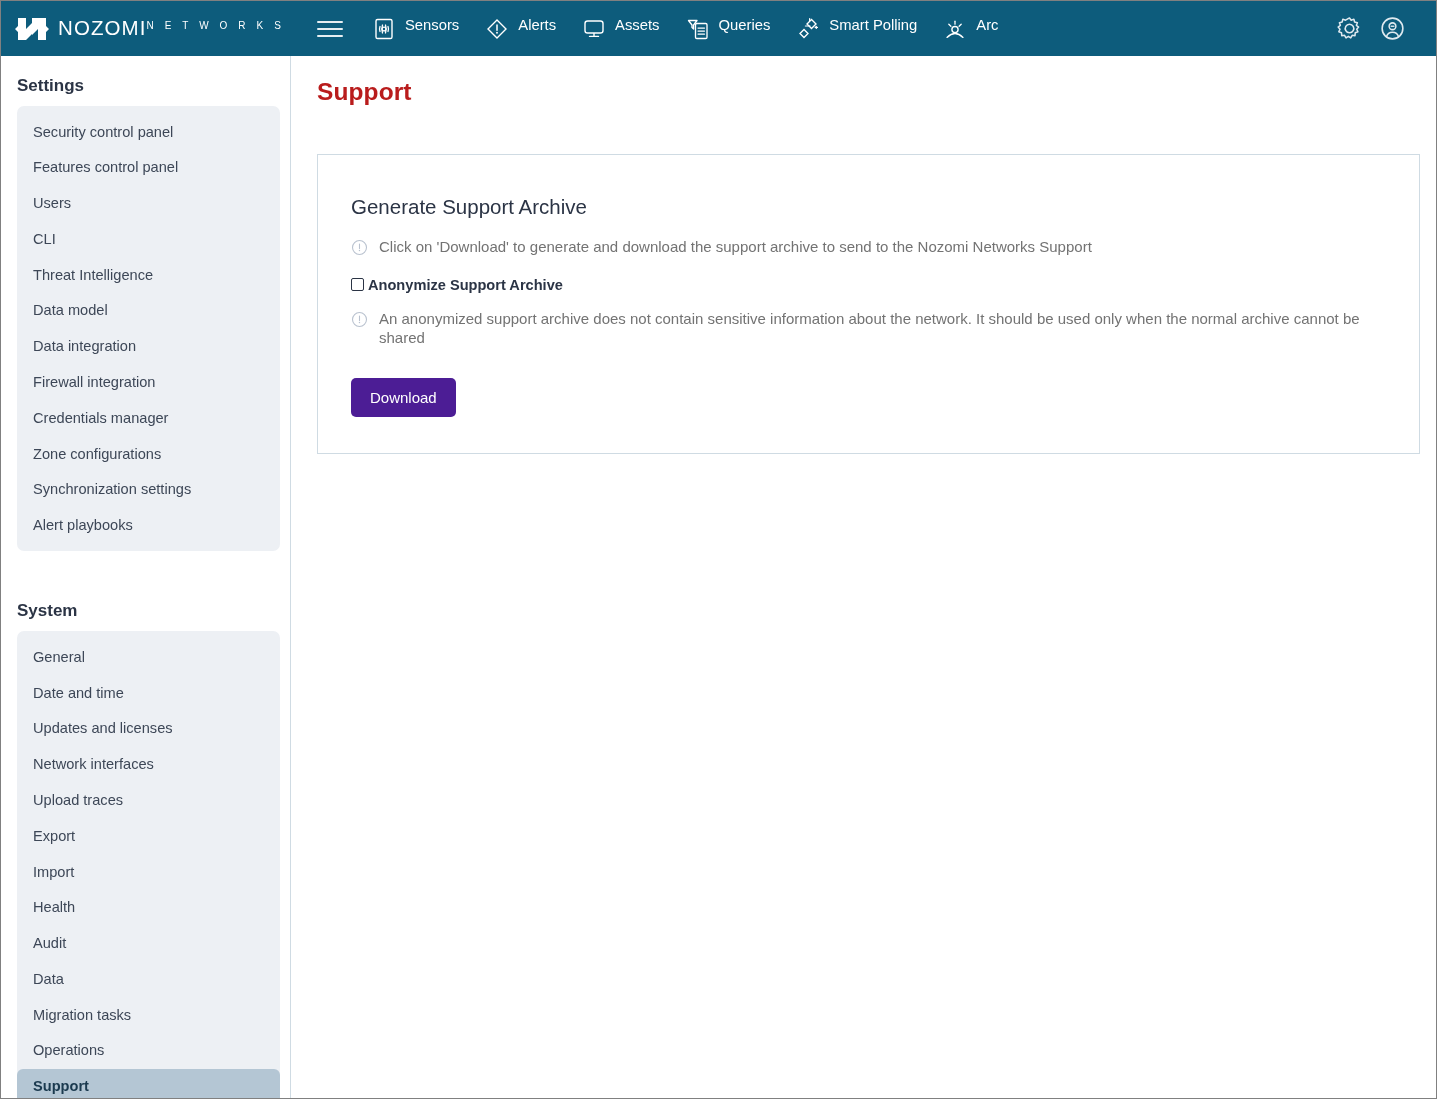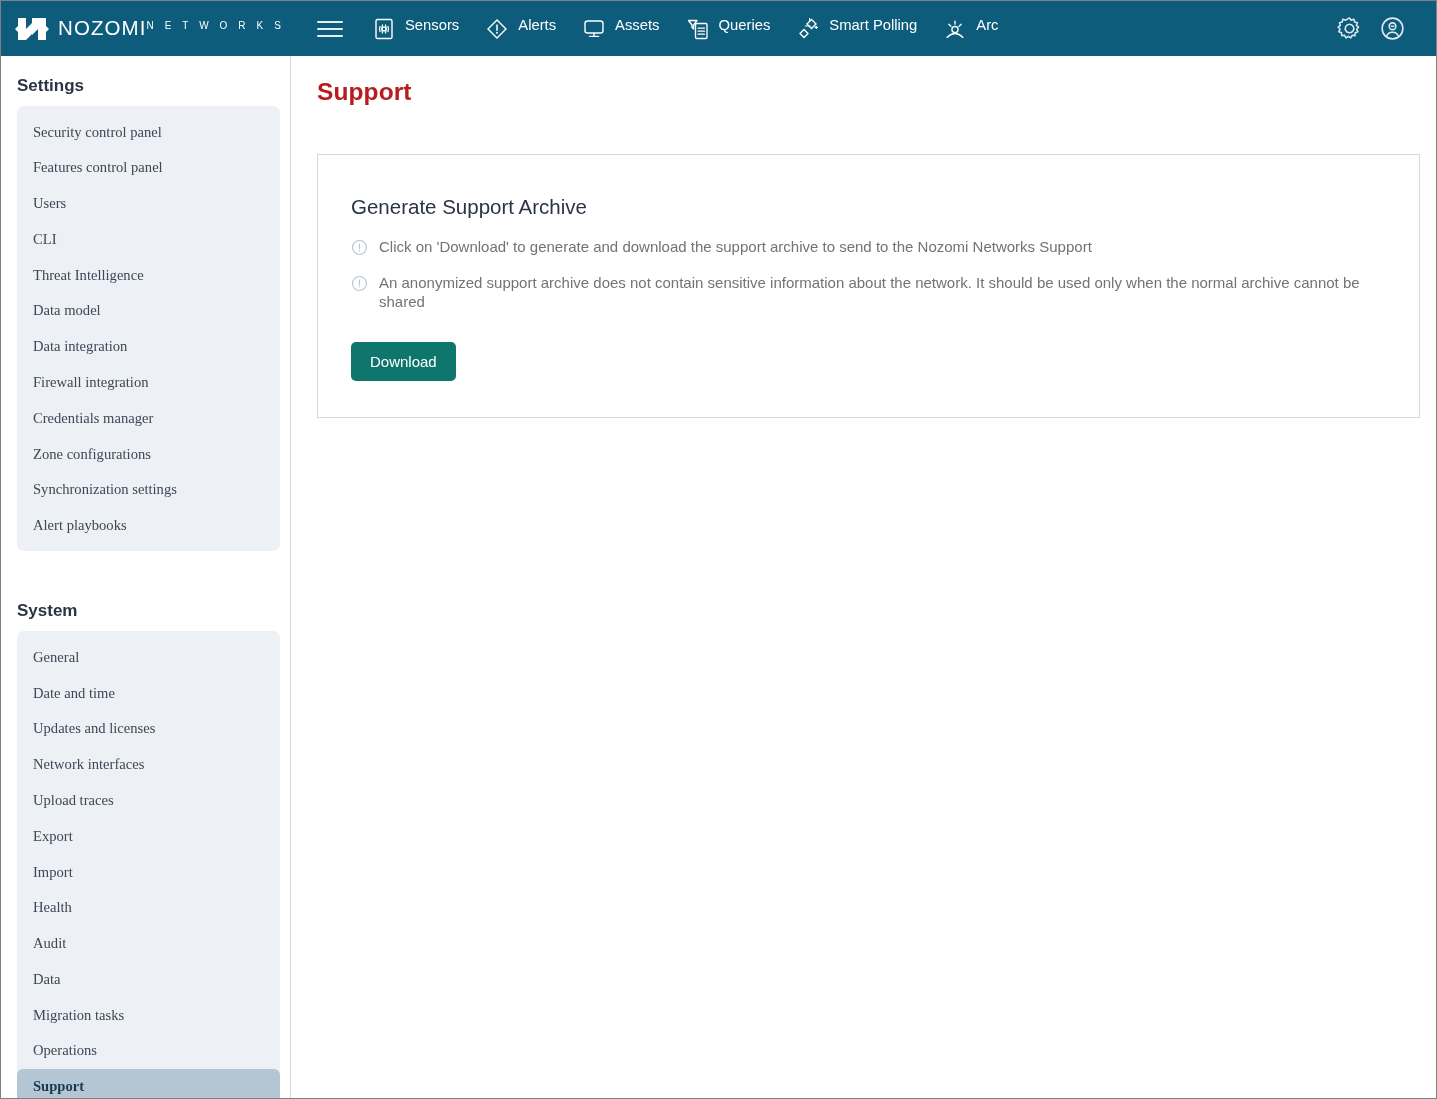--- a/index.html
+++ b/index.html
@@ -76,21 +76,20 @@
     margin: 0 5px 0 16px;
     padding: 8px 0;
   }
   .side-item {
     font-size: 14.6px; color: #3d4757;
     padding: 9.5px 14px 9.5px 16px;
     border-radius: 6px;
     cursor: pointer;
     white-space: nowrap;
     line-height: 1.15;
-    font-family: Liberation Serif, serif;
   }
   .side-item.active {
     background: #b4c6d4;
     color: #1b3a4f;
     font-weight: 700;
   }
   .side-gap { height: 44px; }
 
   
   .main { flex: 1 1 auto; padding: 22px 16px 0 26px; overflow: hidden; }
@@ -122,21 +121,21 @@
     margin: 20px 0 16px 0;
   }
   .checkbox {
     width: 13px; height: 13px; flex: 0 0 13px;
     border: 1.4px solid #2b3445; border-radius: 2px; background: #fff;
     cursor: pointer;
   }
   .check-label { font-size: 14.6px; font-weight: 700; color: #2b3445; }
   .btn-primary {
     display: inline-block;
-    background: #0f766e; color: #fff;
+    background: #4c1d95; color: #fff;
     border: none; border-radius: 5px;
     font-size: 15px; font-family: "Liberation Sans", sans-serif;
     padding: 11px 19px; margin-top: 14px;
     cursor: pointer;
   }
 </style>
 </head>
 <body>
 
 <div class="window">
@@ -312,20 +311,24 @@
           <span class="info-icon">
             <svg viewBox="0 0 18 18" width="17" height="17">
               <circle cx="9" cy="9" r="7.4" fill="none" stroke="#b9c2cf" stroke-width="1.15"></circle>
               <line x1="9" y1="5.4" x2="9" y2="10.1" stroke="#b9c2cf" stroke-width="1.15" stroke-linecap="round"></line>
               <circle cx="9" cy="12.2" r="0.75" fill="#b9c2cf"></circle>
             </svg>
           </span>
           <span class="info-text">Click on 'Download' to generate and download the support archive to send to the Nozomi Networks Support</span>
         </div>
 
+        <div class="check-row">
+          <span class="checkbox"></span>
+          <span class="check-label">Anonymize Support Archive</span>
+        </div>
 
         <div class="info-row">
           <span class="info-icon">
             <svg viewBox="0 0 18 18" width="17" height="17">
               <circle cx="9" cy="9" r="7.4" fill="none" stroke="#b9c2cf" stroke-width="1.15"></circle>
               <line x1="9" y1="5.4" x2="9" y2="10.1" stroke="#b9c2cf" stroke-width="1.15" stroke-linecap="round"></line>
               <circle cx="9" cy="12.2" r="0.75" fill="#b9c2cf"></circle>
             </svg>
           </span>
           <span class="info-text">An anonymized support archive does not contain sensitive information about the network. It should be used only when the normal archive cannot be shared</span>

